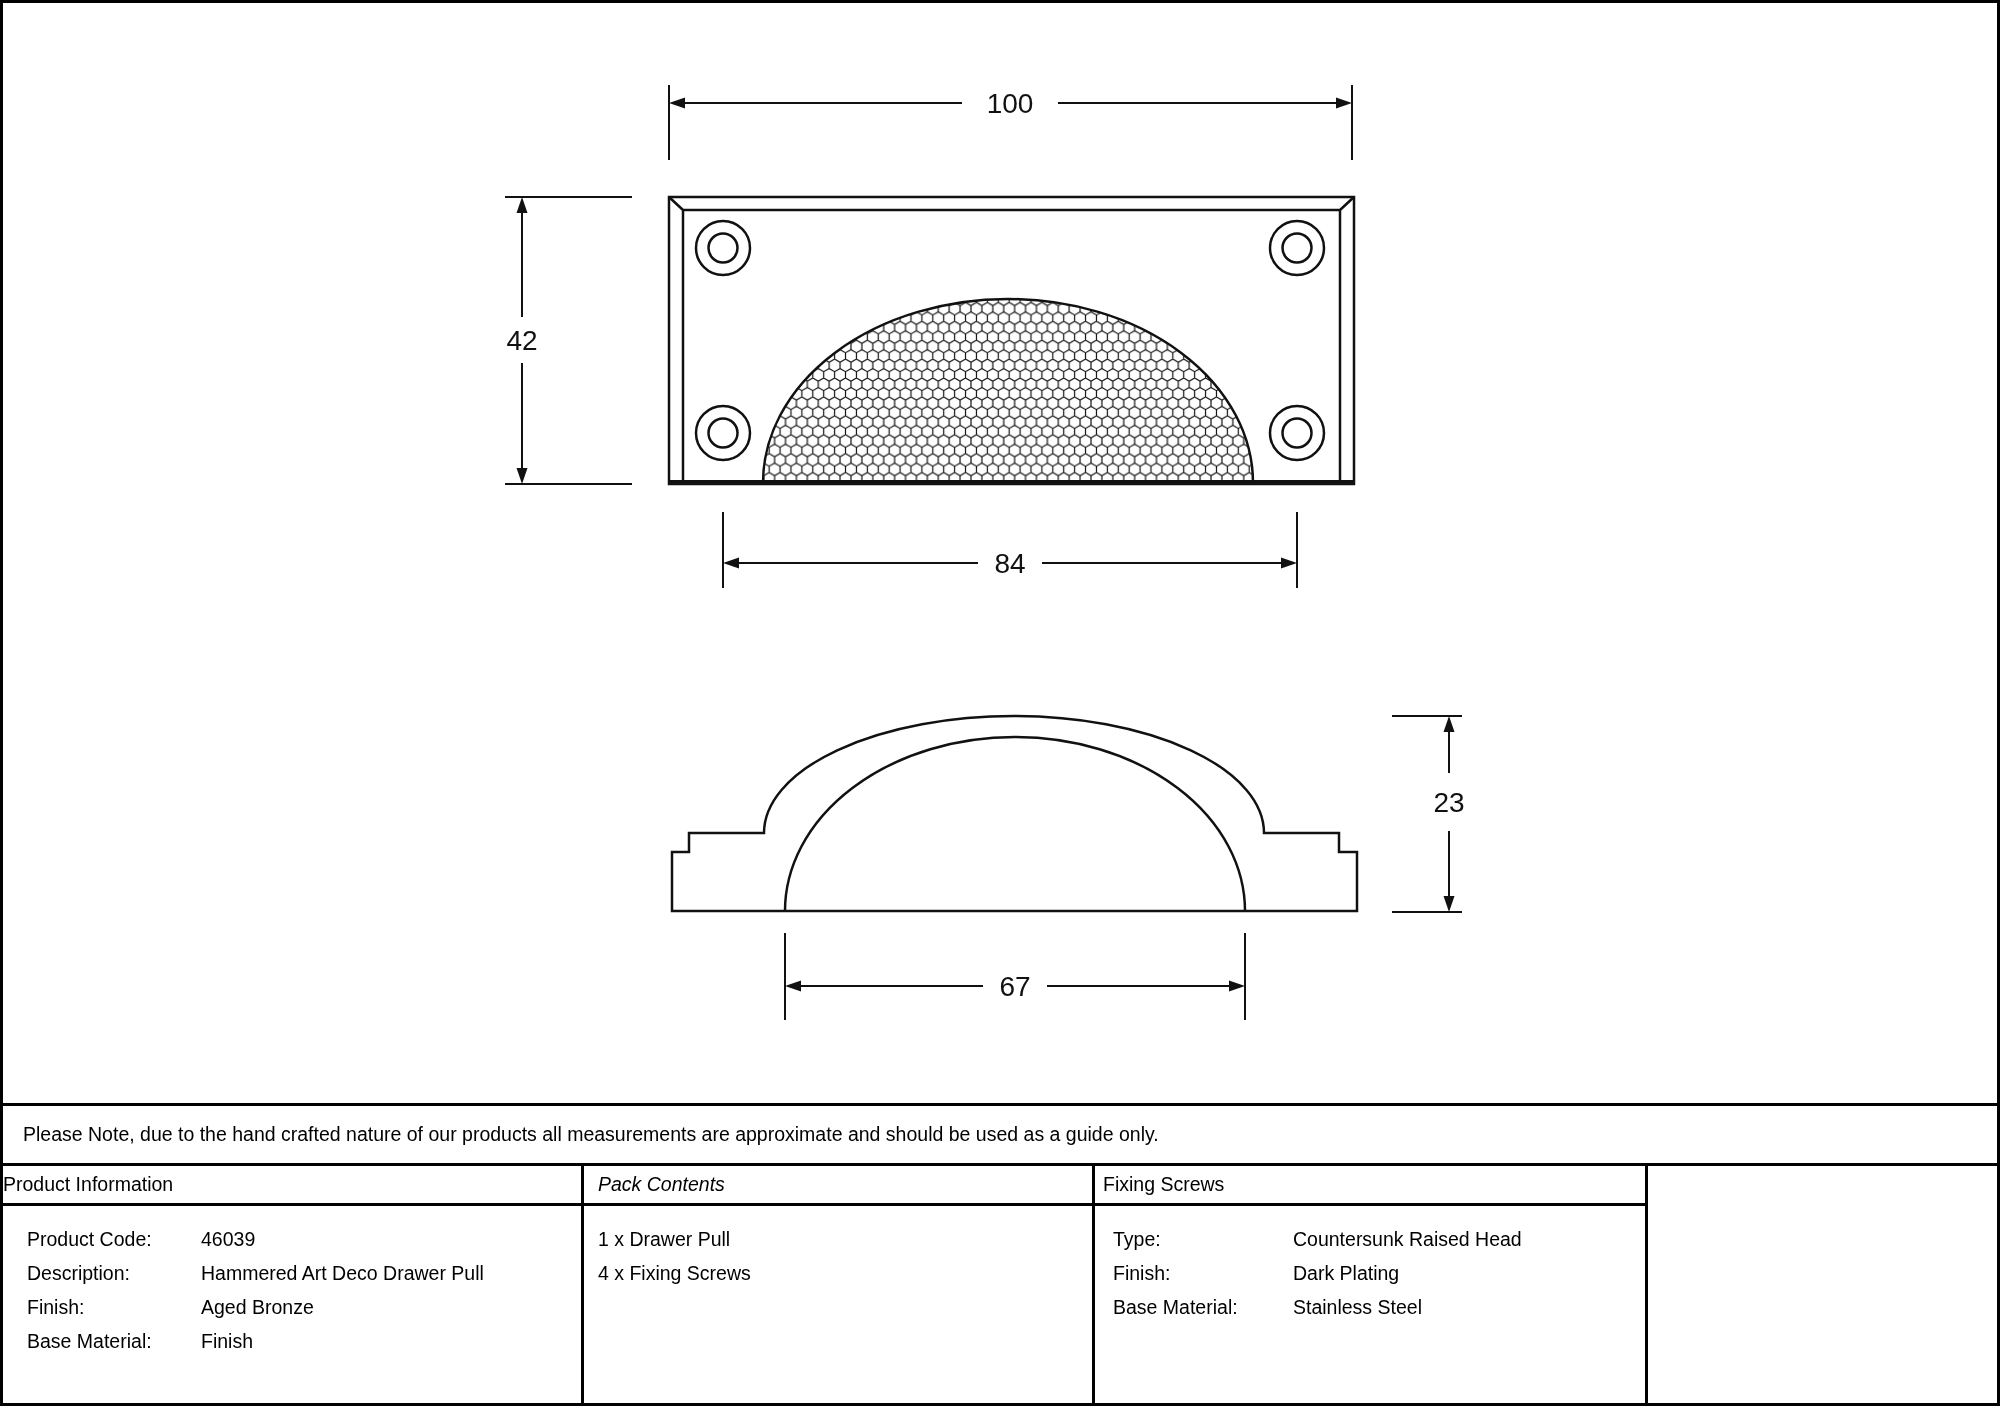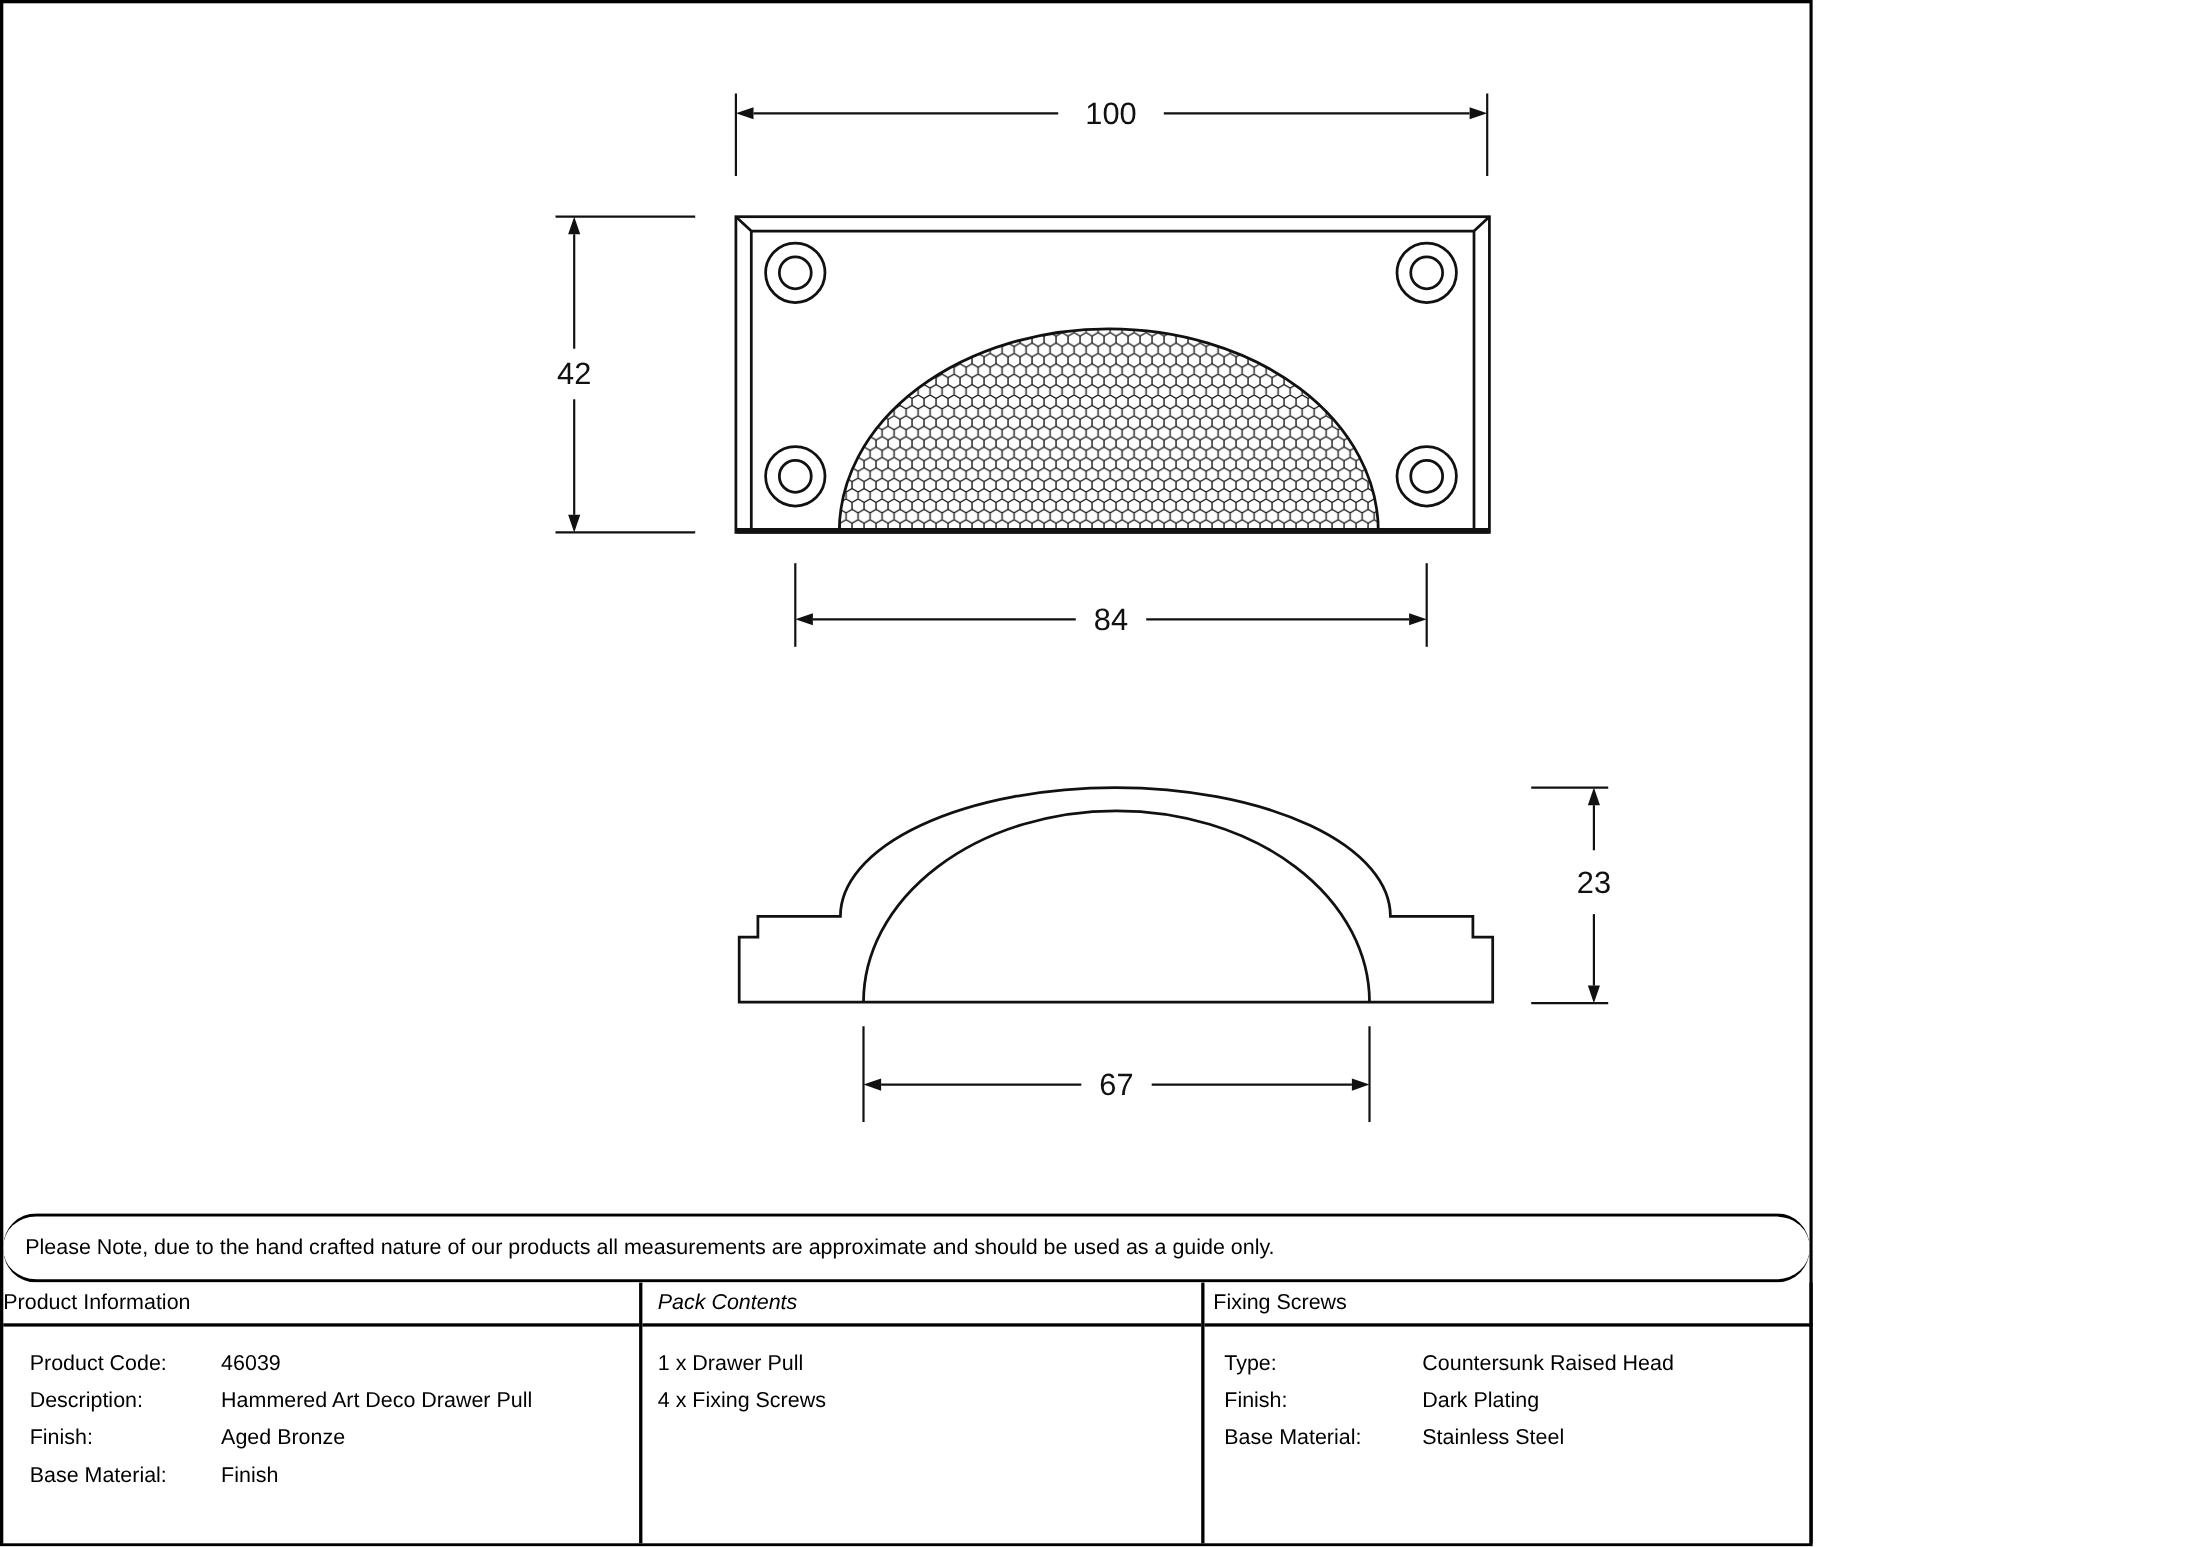--- a/index.html
+++ b/index.html
@@ -1,25 +1,25 @@
 <!DOCTYPE html>
 <html><head>
 <meta charset="utf-8">
 <style>
   html,body{margin:0;padding:0;background:#ffffff;}
-  .page{position:relative;width:1648px;height:1406px;background:#fff;font-family:"Liberation Sans",sans-serif;color:#000;overflow:hidden;}
+  .page{position:relative;width:2000px;height:1406px;background:#fff;font-family:"Liberation Sans",sans-serif;color:#000;overflow:hidden;}
   .frame{position:absolute;inset:0;border:3px solid #000;pointer-events:none;}
   svg text{font-family:"Liberation Sans",sans-serif;fill:#111;}
   .dim-label{font-size:28px;}
   .drawing{position:absolute;left:0;top:0;}
 
   
   .note-row{position:absolute;left:3px;right:3px;top:1103px;height:63px;box-sizing:border-box;
     border-top:3px solid #000;border-bottom:3px solid #000;display:flex;align-items:center;
-    padding-left:20px;font-size:19.5px;border-radius:30px;}
+    padding-left:20px;font-size:19.5px;}
 
   
   .info-table{position:absolute;left:3px;right:3px;top:1166px;bottom:3px;}
   .col{position:absolute;top:0;height:100%;box-sizing:border-box;}
   .col.c1{left:0;width:578px;}
   .col.c2{left:578px;width:511px;border-left:3px solid #000;}
   .col.c3{left:1089px;width:556px;border-left:3px solid #000;}
   .col.c4{left:1642px;right:0;border-left:3px solid #000;}
   .col-header{height:40px;box-sizing:border-box;border-bottom:3px solid #000;display:flex;align-items:center;font-size:19.5px;}
   .c1 .col-header{}

